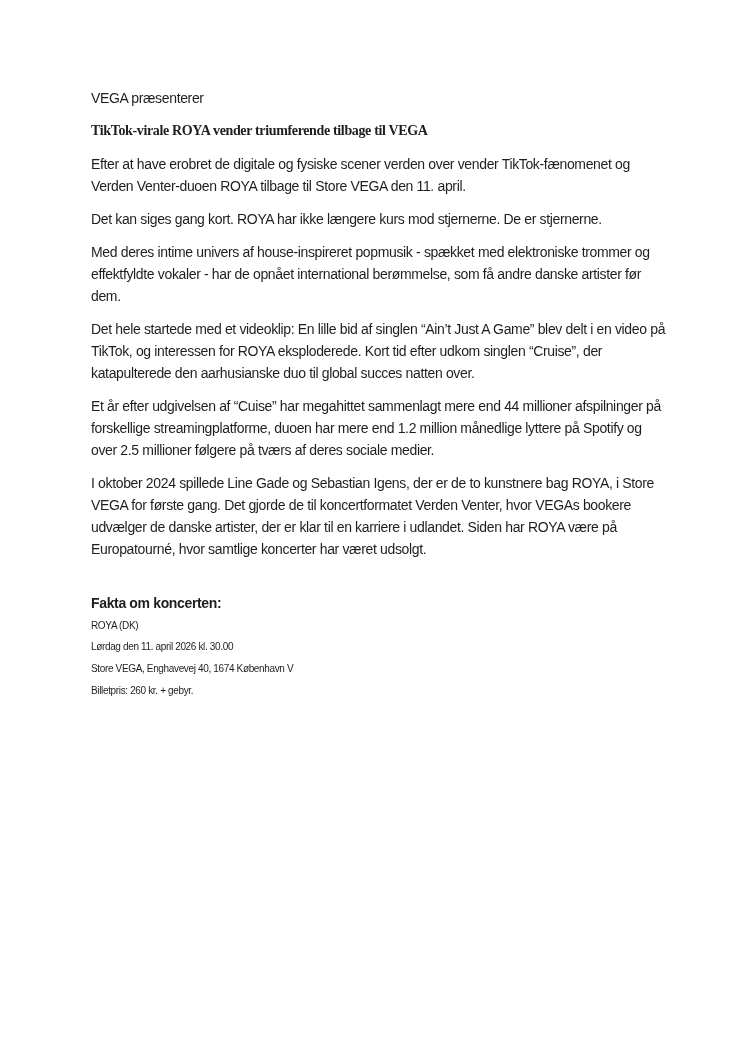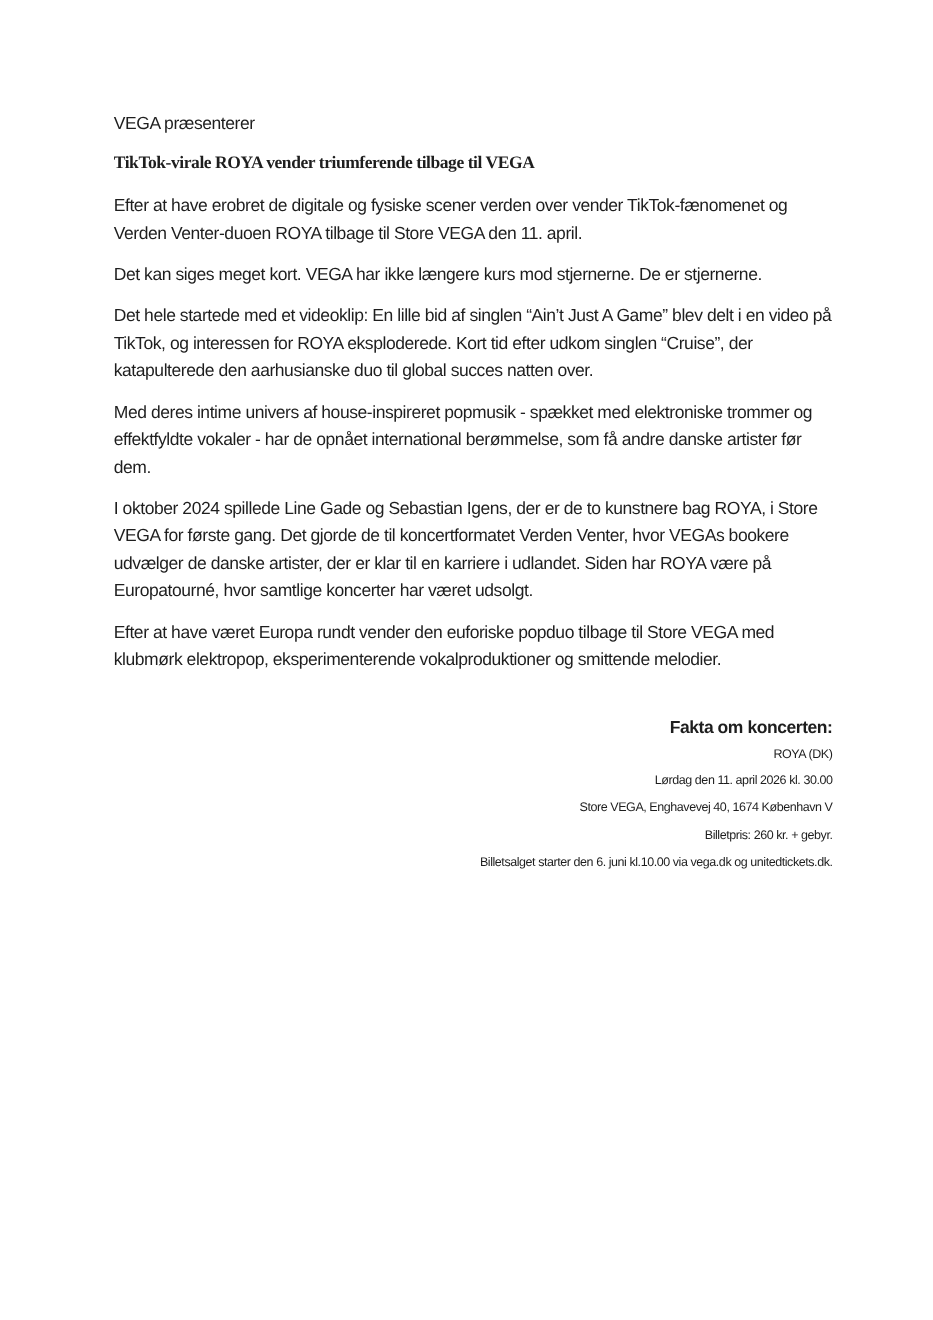--- a/index.html
+++ b/index.html
@@ -35,21 +35,20 @@
     font-weight: 400;
   }
   .headline {
     font-weight: 700;
     font-family: Liberation Serif, serif;
   }
   .lead {
   }
   .facts {
     margin-top: 33px;
-    text-align: right;
   }
   .facts .facts-heading {
     font-weight: 700;
     margin: 0;
     font-size: 14px;
     line-height: 21.7px;
     letter-spacing: -0.35px;
   }
   .facts .facts-line {
     margin: 0;
@@ -64,34 +63,33 @@
 
 <div class="page">
   <div class="doc">
 
     <p class="kicker">VEGA præsenterer</p>
 
     <p class="headline">TikTok-virale ROYA vender triumferende tilbage til VEGA</p>
 
     <p class="lead">Efter at have erobret de digitale og fysiske scener verden over vender TikTok-fænomenet og Verden Venter-duoen ROYA tilbage til Store VEGA den 11. april.</p>
 
-    <p class="body-par">Det kan siges meget kort. VEGA har ikke længere kurs mod stjernerne. De er stjernerne.</p>
+    <p class="body-par">Det kan siges gang kort. ROYA har ikke længere kurs mod stjernerne. De er stjernerne.</p>
+
+    <p class="body-par">Med deres intime univers af house-inspireret popmusik - spækket med elektroniske trommer og effektfyldte vokaler - har de opnået international berømmelse, som få andre danske artister før dem.</p>
 
     <p class="body-par">Det hele startede med et videoklip: En lille bid af singlen “Ain’t Just A Game” blev delt i en video på TikTok, og interessen for ROYA eksploderede. Kort tid efter udkom singlen “Cruise”, der katapulterede den aarhusianske duo til global succes natten over.</p>
 
-    <p class="body-par">Med deres intime univers af house-inspireret popmusik - spækket med elektroniske trommer og effektfyldte vokaler - har de opnået international berømmelse, som få andre danske artister før dem.</p>
-
+    <p class="body-par">Et år efter udgivelsen af “Cuise” har megahittet sammenlagt mere end 44 millioner afspilninger på forskellige streamingplatforme, duoen har mere end 1.2 million månedlige lyttere på Spotify og over 2.5 millioner følgere på tværs af deres sociale medier.</p>
 
     <p class="body-par">I oktober 2024 spillede Line Gade og Sebastian Igens, der er de to kunstnere bag ROYA, i Store VEGA for første gang. Det gjorde de til koncertformatet Verden Venter, hvor VEGAs bookere udvælger de danske artister, der er klar til en karriere i udlandet. Siden har ROYA være på Europatourné, hvor samtlige koncerter har været udsolgt.</p>
 
-    <p class="body-par">Efter at have været Europa rundt vender den euforiske popduo tilbage til Store VEGA med klubmørk elektropop, eksperimenterende vokalproduktioner og smittende melodier.</p>
 
     <div class="facts">
       <p class="facts-heading">Fakta om koncerten:</p>
       <p class="facts-line">ROYA (DK)</p>
       <p class="facts-line">Lørdag den 11. april 2026 kl. 30.00</p>
       <p class="facts-line">Store VEGA, Enghavevej 40, 1674 København V</p>
       <p class="facts-line">Billetpris: 260 kr. + gebyr.</p>
-      <p class="facts-line">Billetsalget starter den 6. juni kl.10.00 via vega.dk og unitedtickets.dk.</p>
     </div>
 
   </div>
 </div>
 
 </body></html>

